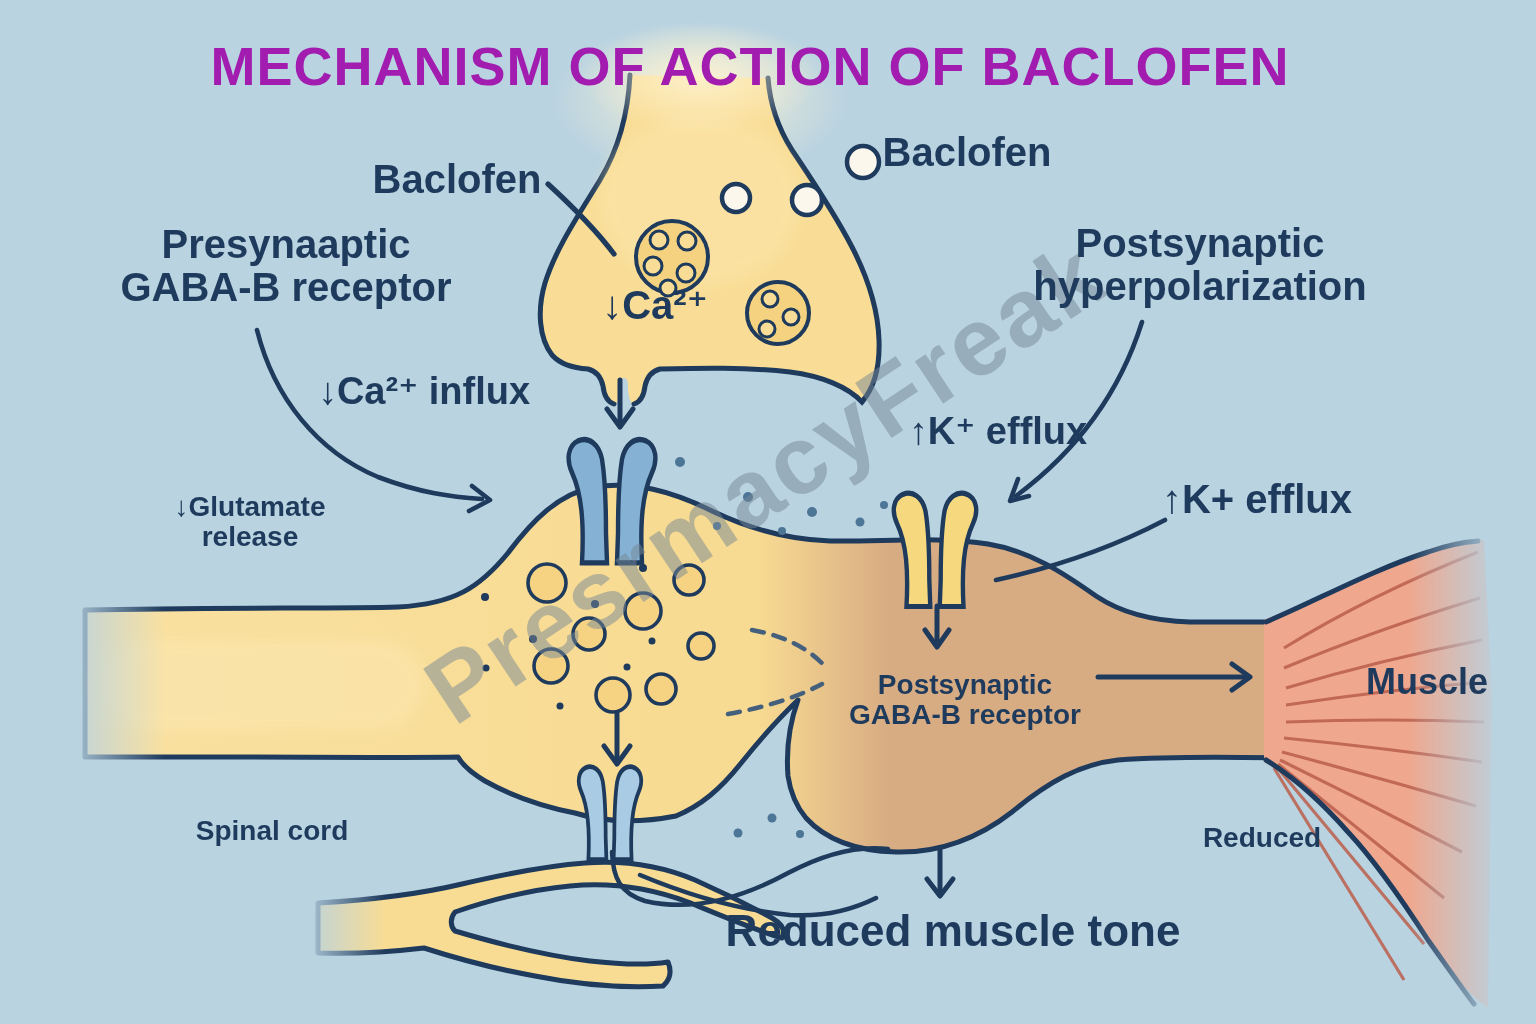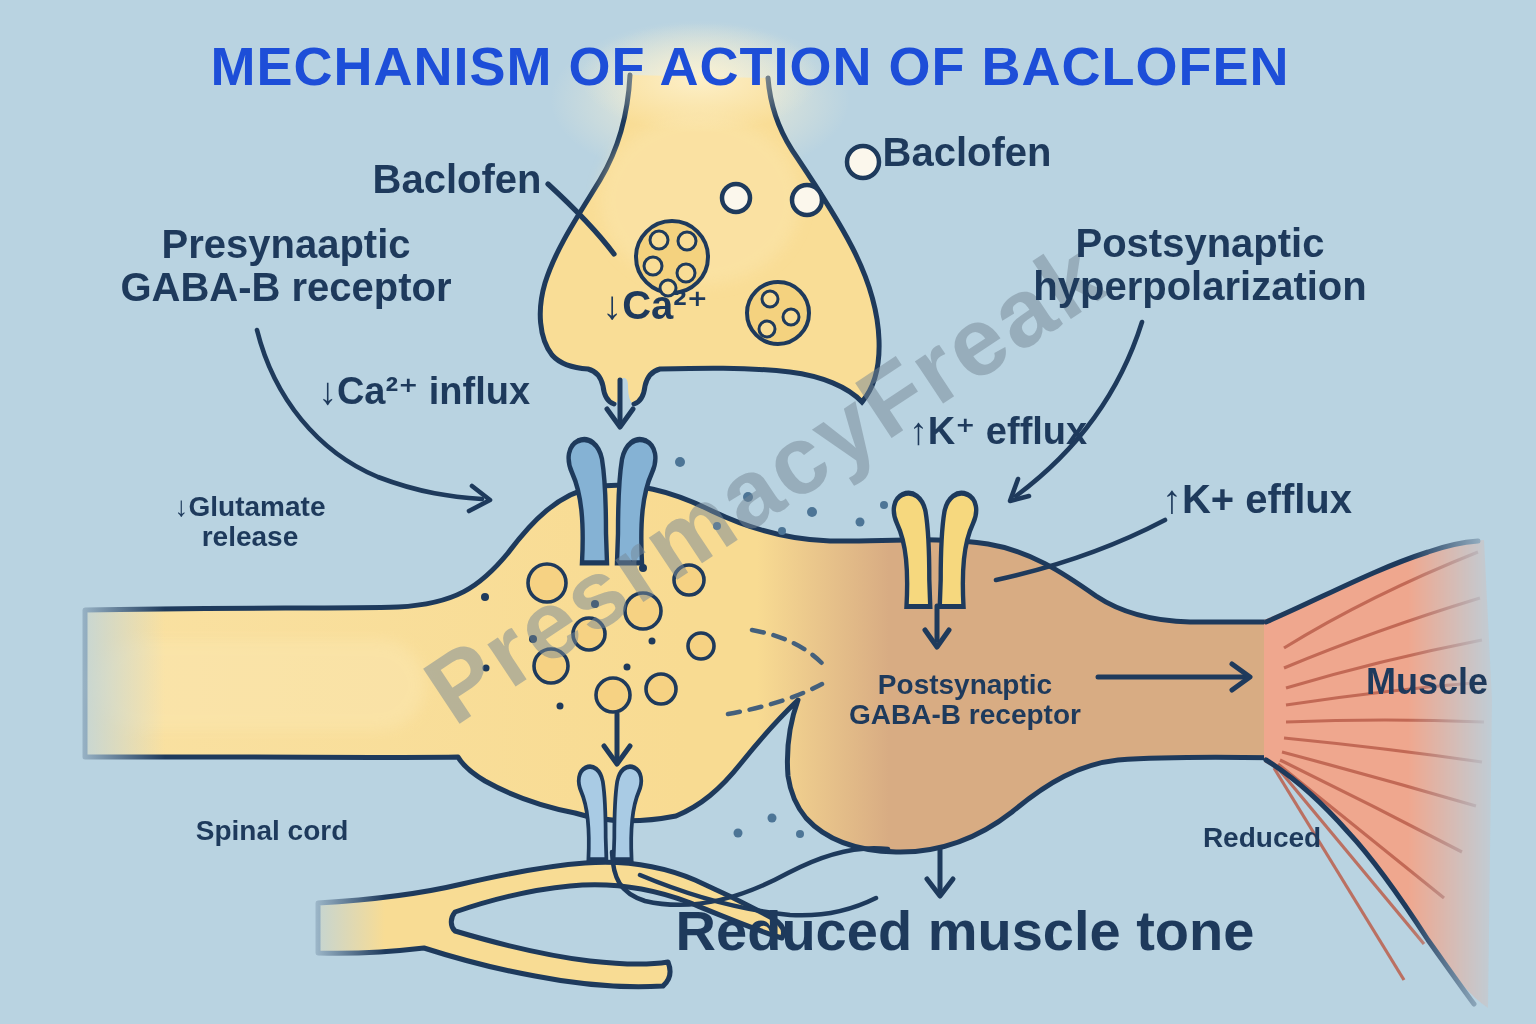--- a/index.html
+++ b/index.html
@@ -15,24 +15,24 @@
     font-size:96px;font-weight:700;letter-spacing:3px;
     color:rgba(118,136,150,0.50);white-space:nowrap;pointer-events:none;
   }
   .lbl{
     position:absolute;z-index:3;transform:translate(-50%,-50%);
     color:#1e3a5c;font-weight:700;text-align:center;white-space:nowrap;
     line-height:1.08;
   }
   .title{
     position:absolute;z-index:3;left:750px;top:66px;transform:translate(-50%,-50%);
-    color:#1d4ed8;font-weight:700;font-size:54px;letter-spacing:1px;white-space:nowrap;
+    color:#a21caf;font-weight:700;font-size:54px;letter-spacing:1px;white-space:nowrap;
   }
   .s38{font-size:38px;} .s40{font-size:40px;} .s42{font-size:28px;}
-  .s44{font-size:56px;margin-left:12px;} .s36{font-size:36px;}
+  .s44{font-size:44px;} .s36{font-size:36px;}
 </style>
 </head>
 <body>
 
 <div id="stage">
 
   <svg id="art" width="1536" height="1024" viewBox="0 0 1536 1024">
     <defs>
       <linearGradient id="cellGrad" x1="85" x2="1285" gradientUnits="userSpaceOnUse">
         <stop offset="0" stop-color="#f9e1a2"></stop>

